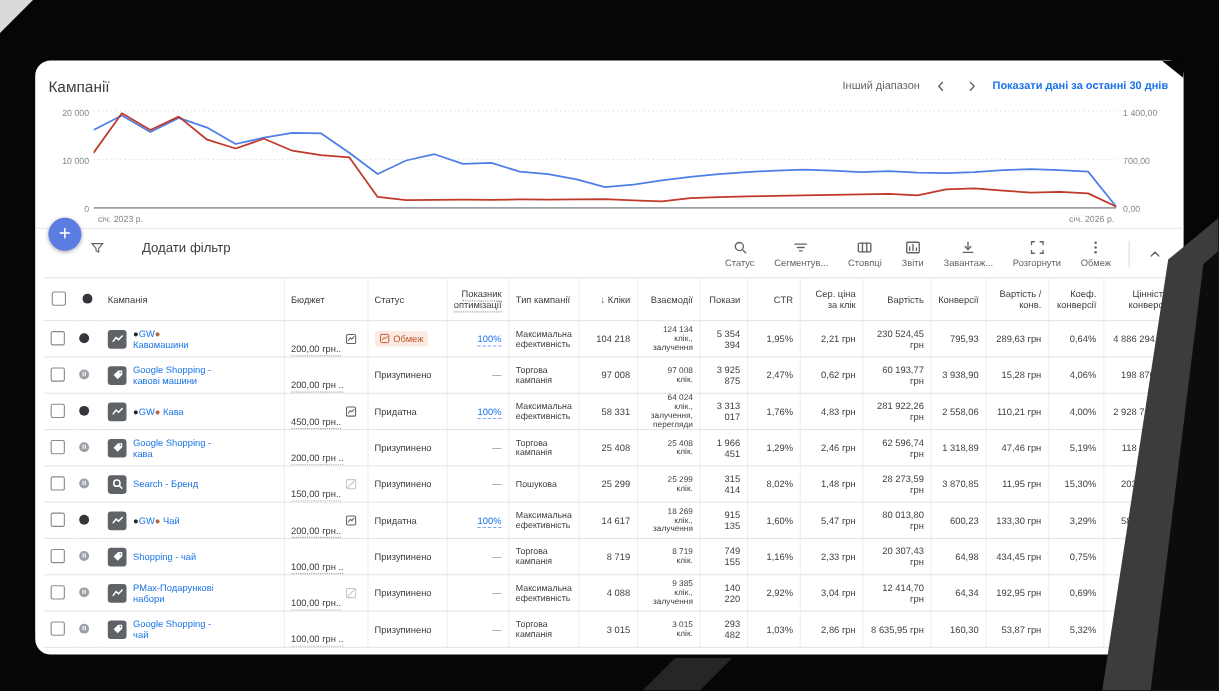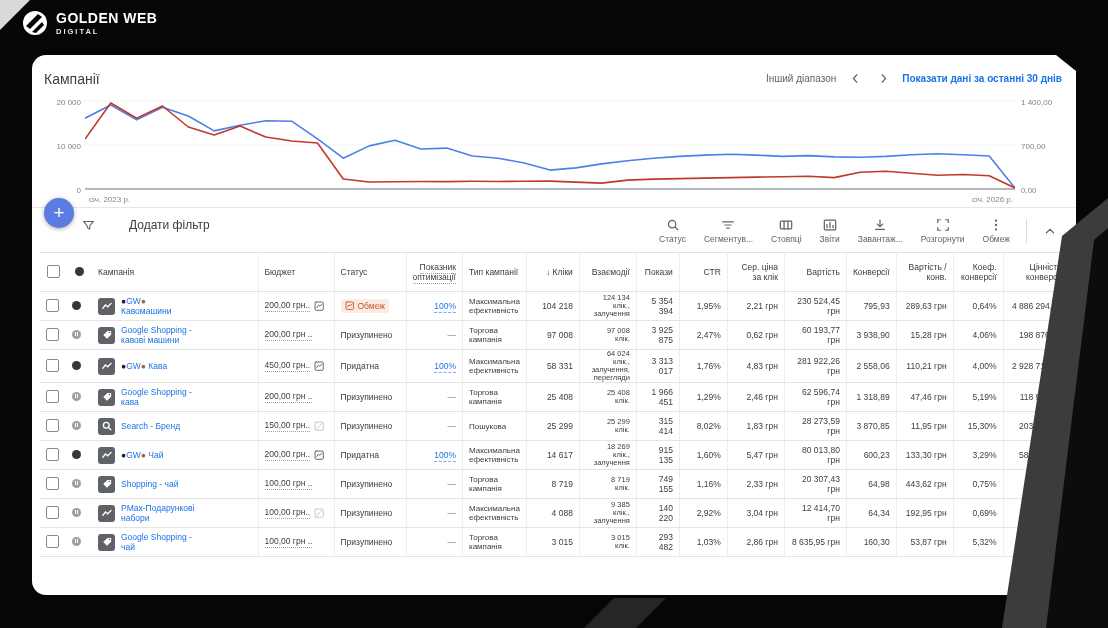--- a/index.html
+++ b/index.html
@@ -59,21 +59,21 @@
   .sdot{display:inline-block;width:9px;height:9px;border-radius:50%;}
   .sdot.active{background:#33373b;}
   .sdot.paused{background:#9aa0a6;position:relative;}
   .sdot.paused::before,.sdot.paused::after{content:"";position:absolute;top:2.5px;width:1.4px;height:4px;background:#fff;}
   .sdot.paused::before{left:2.6px;}.sdot.paused::after{right:2.6px;}
   .namecell{display:flex;align-items:center;gap:6px;}
   .cicon{width:17px;height:17px;border-radius:3px;background:#5f6368;flex-shrink:0;
          display:flex;align-items:center;justify-content:center;}
   .nm{font-size:8.5px;line-height:10px;color:#1a73e8;white-space:nowrap;overflow:hidden;}
   .d1{color:#202124;}.d2{color:#b0643c;}
-  .budget-s{border-bottom:1px dotted #9aa0a6;padding-bottom:1px;white-space:nowrap;}
+  .budget-s{border-bottom:1px dotted #9aa0a6;padding-bottom:1px;white-space:nowrap;margin-top:20px;}
   .bwrap{display:flex;align-items:center;gap:4px;}
   .badge{display:inline-flex;align-items:center;gap:3px;background:#fbeae1;border-radius:3px;
          padding:2px 4px;color:#c0562f;white-space:nowrap;}
   .optlink{color:#1a73e8;border-bottom:1px dashed #7baaf7;padding-bottom:1px;cursor:pointer;}
   .dim{color:#80868b;}
   .inter{white-space:pre-line;font-size:7.5px;line-height:8px;}
   .grouprow td{background:#e9f2ec;border-bottom:1px solid #d8e6dc;height:25px;}
   .gr-label{display:flex;align-items:center;gap:8px;font-size:8.5px;color:#3c4043;}
   .typecell{font-size:8px;line-height:9px;}
   .statustxt{white-space:nowrap;}
@@ -83,31 +83,20 @@
   .wg2{background:#0c0c0c;clip-path:polygon(1094px 240px,1108px 228px,1108px 628px,1046px 628px);z-index:9;}
   .wg3{background:#262626;clip-path:polygon(614px 598px,666px 598px,636px 628px,584px 628px);z-index:8;}
   .cardnotch{position:absolute;left:1056px;top:55px;width:20px;height:16px;background:#060606;
         clip-path:polygon(100% 0,0 0,100% 100%);z-index:7;}
 </style>
 </head>
 <body>
 
 <div class="brandbar">
   <div class="corner-sliver"></div>
-  <div class="logo">
-    <svg class="logo-mark" viewBox="0 0 26 26">
-      <circle cx="13" cy="13" r="12" fill="#fff"></circle>
-      <path d="M4 16 L16 4 L20 7 L8 19 Z" fill="#060606"></path>
-      <path d="M10 22 L20 12 L22 15 L14 23 Z" fill="#060606"></path>
-    </svg>
-    <div class="logo-text">
-      <div class="l1">GOLDEN WEB</div>
-      <div class="l2">DIGITAL</div>
-    </div>
-  </div>
 </div>
 
 <div class="card">
   <div class="page-title">Кампанії</div>
 
 
   <div class="range-wrap">
     <span class="range-label">Інший діапазон</span>
     <div class="nav-chev">
       <svg width="13" height="13" viewBox="0 0 16 16">
@@ -431,21 +420,21 @@
               </div>
             </td>
             <td class="left"><span class="statustxt">Призупинено</span></td>
             <td class="num"><span class="dim">—</span></td>
             <td class="left typecell">Пошукова</td>
             <td class="num">25 299</td>
             <td class="num inter">25 299
 клік.</td>
             <td class="num">315 414</td>
             <td class="num">8,02%</td>
-            <td class="num">1,83 грн</td>
+            <td class="num">1,48 грн</td>
             <td class="num">28 273,59 грн</td>
             <td class="num">3 870,85</td>
             <td class="num">11,95 грн</td>
             <td class="num">15,30%</td>
             <td class="num">203 554,25</td>
           </tr>
           <tr>
             <td class="c-check"><span class="cb"></span></td>
             <td class="c-dot"><span class="sdot active"></span></td>
             <td class="left">
@@ -506,21 +495,21 @@
             <td class="num"><span class="dim">—</span></td>
             <td class="left typecell">Торгова кампанія</td>
             <td class="num">8 719</td>
             <td class="num inter">8 719
 клік.</td>
             <td class="num">749 155</td>
             <td class="num">1,16%</td>
             <td class="num">2,33 грн</td>
             <td class="num">20 307,43 грн</td>
             <td class="num">64,98</td>
-            <td class="num">443,62 грн</td>
+            <td class="num">434,45 грн</td>
             <td class="num">0,75%</td>
             <td class="num">27 911,20</td>
           </tr>
           <tr>
             <td class="c-check"><span class="cb"></span></td>
             <td class="c-dot"><span class="sdot paused"></span></td>
             <td class="left">
               <div class="namecell">
                 <span class="cicon">
                   <svg width="12" height="12" viewBox="0 0 16 16" fill="none" stroke="#5f6368" stroke-width="1.4" stroke-linecap="round">

